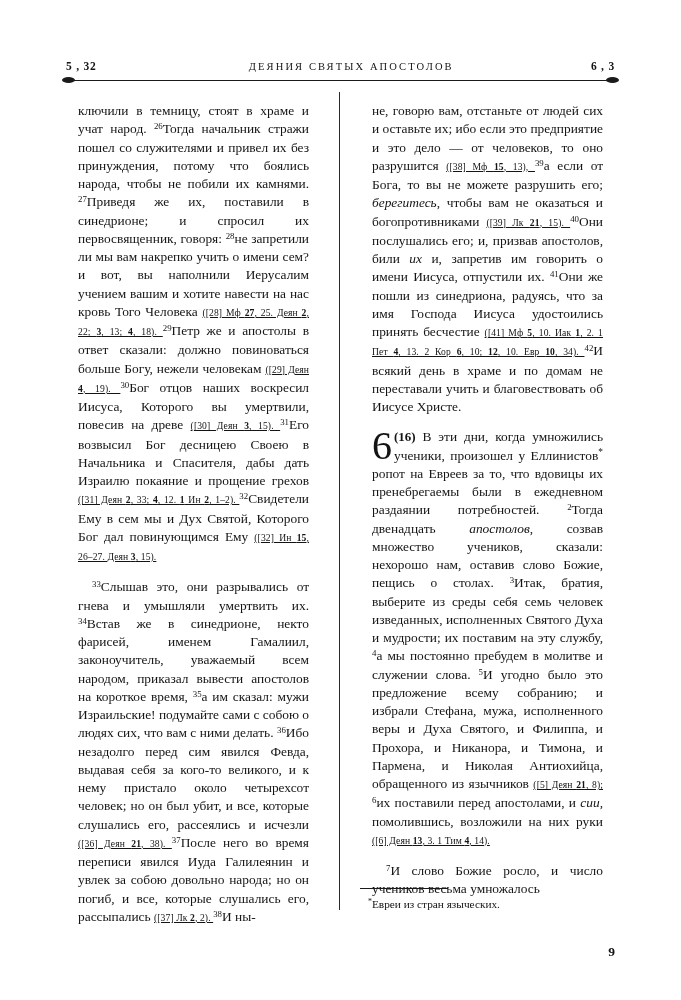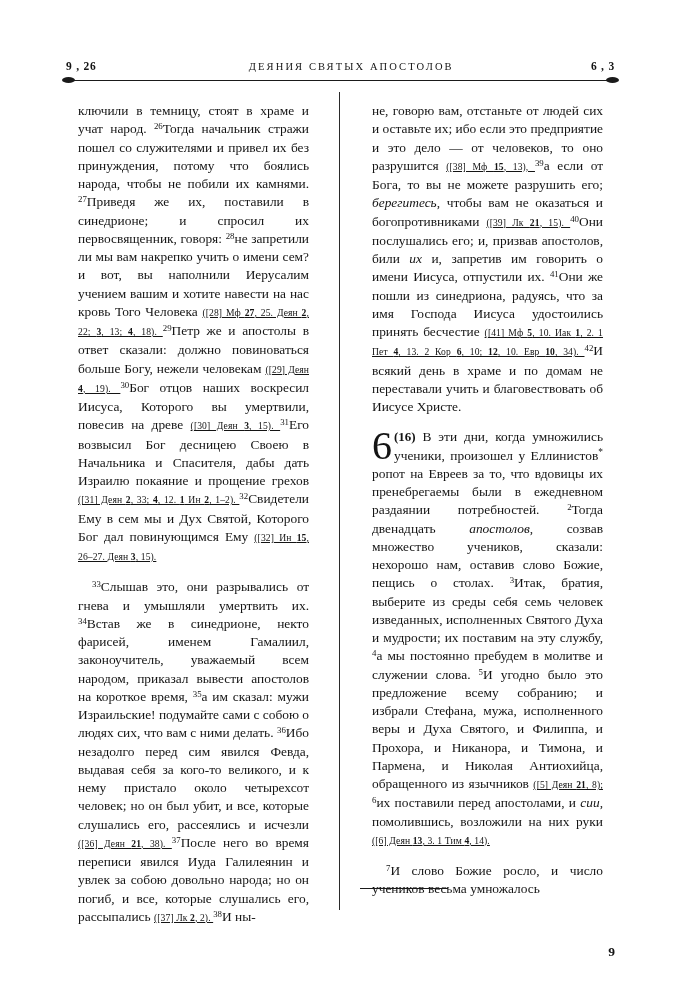--- a/index.html
+++ b/index.html
@@ -188,21 +188,21 @@
     font-size: 13.5px;
     font-weight: 700;
   }
 </style>
 </head>
 <body>
 
 <div class="page">
 
   <div class="runhead">
-    <span class="folio">9 , 26</span>
+    <span class="folio">5 , 32</span>
     <span class="booktitle">ДЕЯНИЯ СВЯТЫХ АПОСТОЛОВ</span>
     <span class="folio">6 , 3</span>
   </div>
 
   <div class="headrule">
     <span class="lozenge left"></span>
     <span class="line"></span>
     <span class="lozenge right"></span>
   </div>
 
@@ -224,17 +224,18 @@
 
       <p class="vp chapopen"><span class="dropcap">6</span><span class="chapref">(16)</span><span> В эти дни, когда умножились ученики, произошел у Еллинистов</span><sup class="fnm">*</sup><span> ропот на Евреев за то, что вдовицы их пренебрегаемы были в ежедневном раздаянии потребностей. </span><sup class="vn">2</sup><span>Тогда двенадцать </span><i class="em">апостолов</i><span>, созвав множество учеников, сказали: нехорошо нам, оставив слово Божие, пещись о столах. </span><sup class="vn">3</sup><span>Итак, братия, выберите из среды себя семь человек изведанных, исполненных Святого Духа и мудрости; их поставим на эту службу, </span><sup class="vn">4</sup><span>а мы постоянно пребудем в молитве и служении слова. </span><sup class="vn">5</sup><span>И угодно было это предложение всему собранию; и избрали Стефана, мужа, исполненного веры и Духа Святого, и Филиппа, и Прохора, и Никанора, и Тимона, и Пармена, и Николая Антиохийца, обращенного из язычников </span><span class="xref"><span>([5] Деян </span><b>21</b><span>, 8); </span></span><sup class="vn">6</sup><span>их поставили перед апостолами, и </span><i class="em">сии</i><span>, помолившись, возложили на них руки </span><span class="xref"><span>([6] Деян </span><b>13</b><span>, 3. 1 Тим </span><b>4</b><span>, 14).</span></span></p>
 
       <p class="vp indent"><sup class="vn">7</sup><span>И слово Божие росло, и число учеников весьма умножалось</span></p>
 
     </div>
   </div>
 
   <div class="footnote">
     <div class="fnrule"></div>
+    <div class="fntext"><sup class="fnm">*</sup><span>Евреи из стран языческих.</span></div>
   </div>
 
   <div class="folio-bottom">9</div>
 
 </div>
 
 </body></html>

